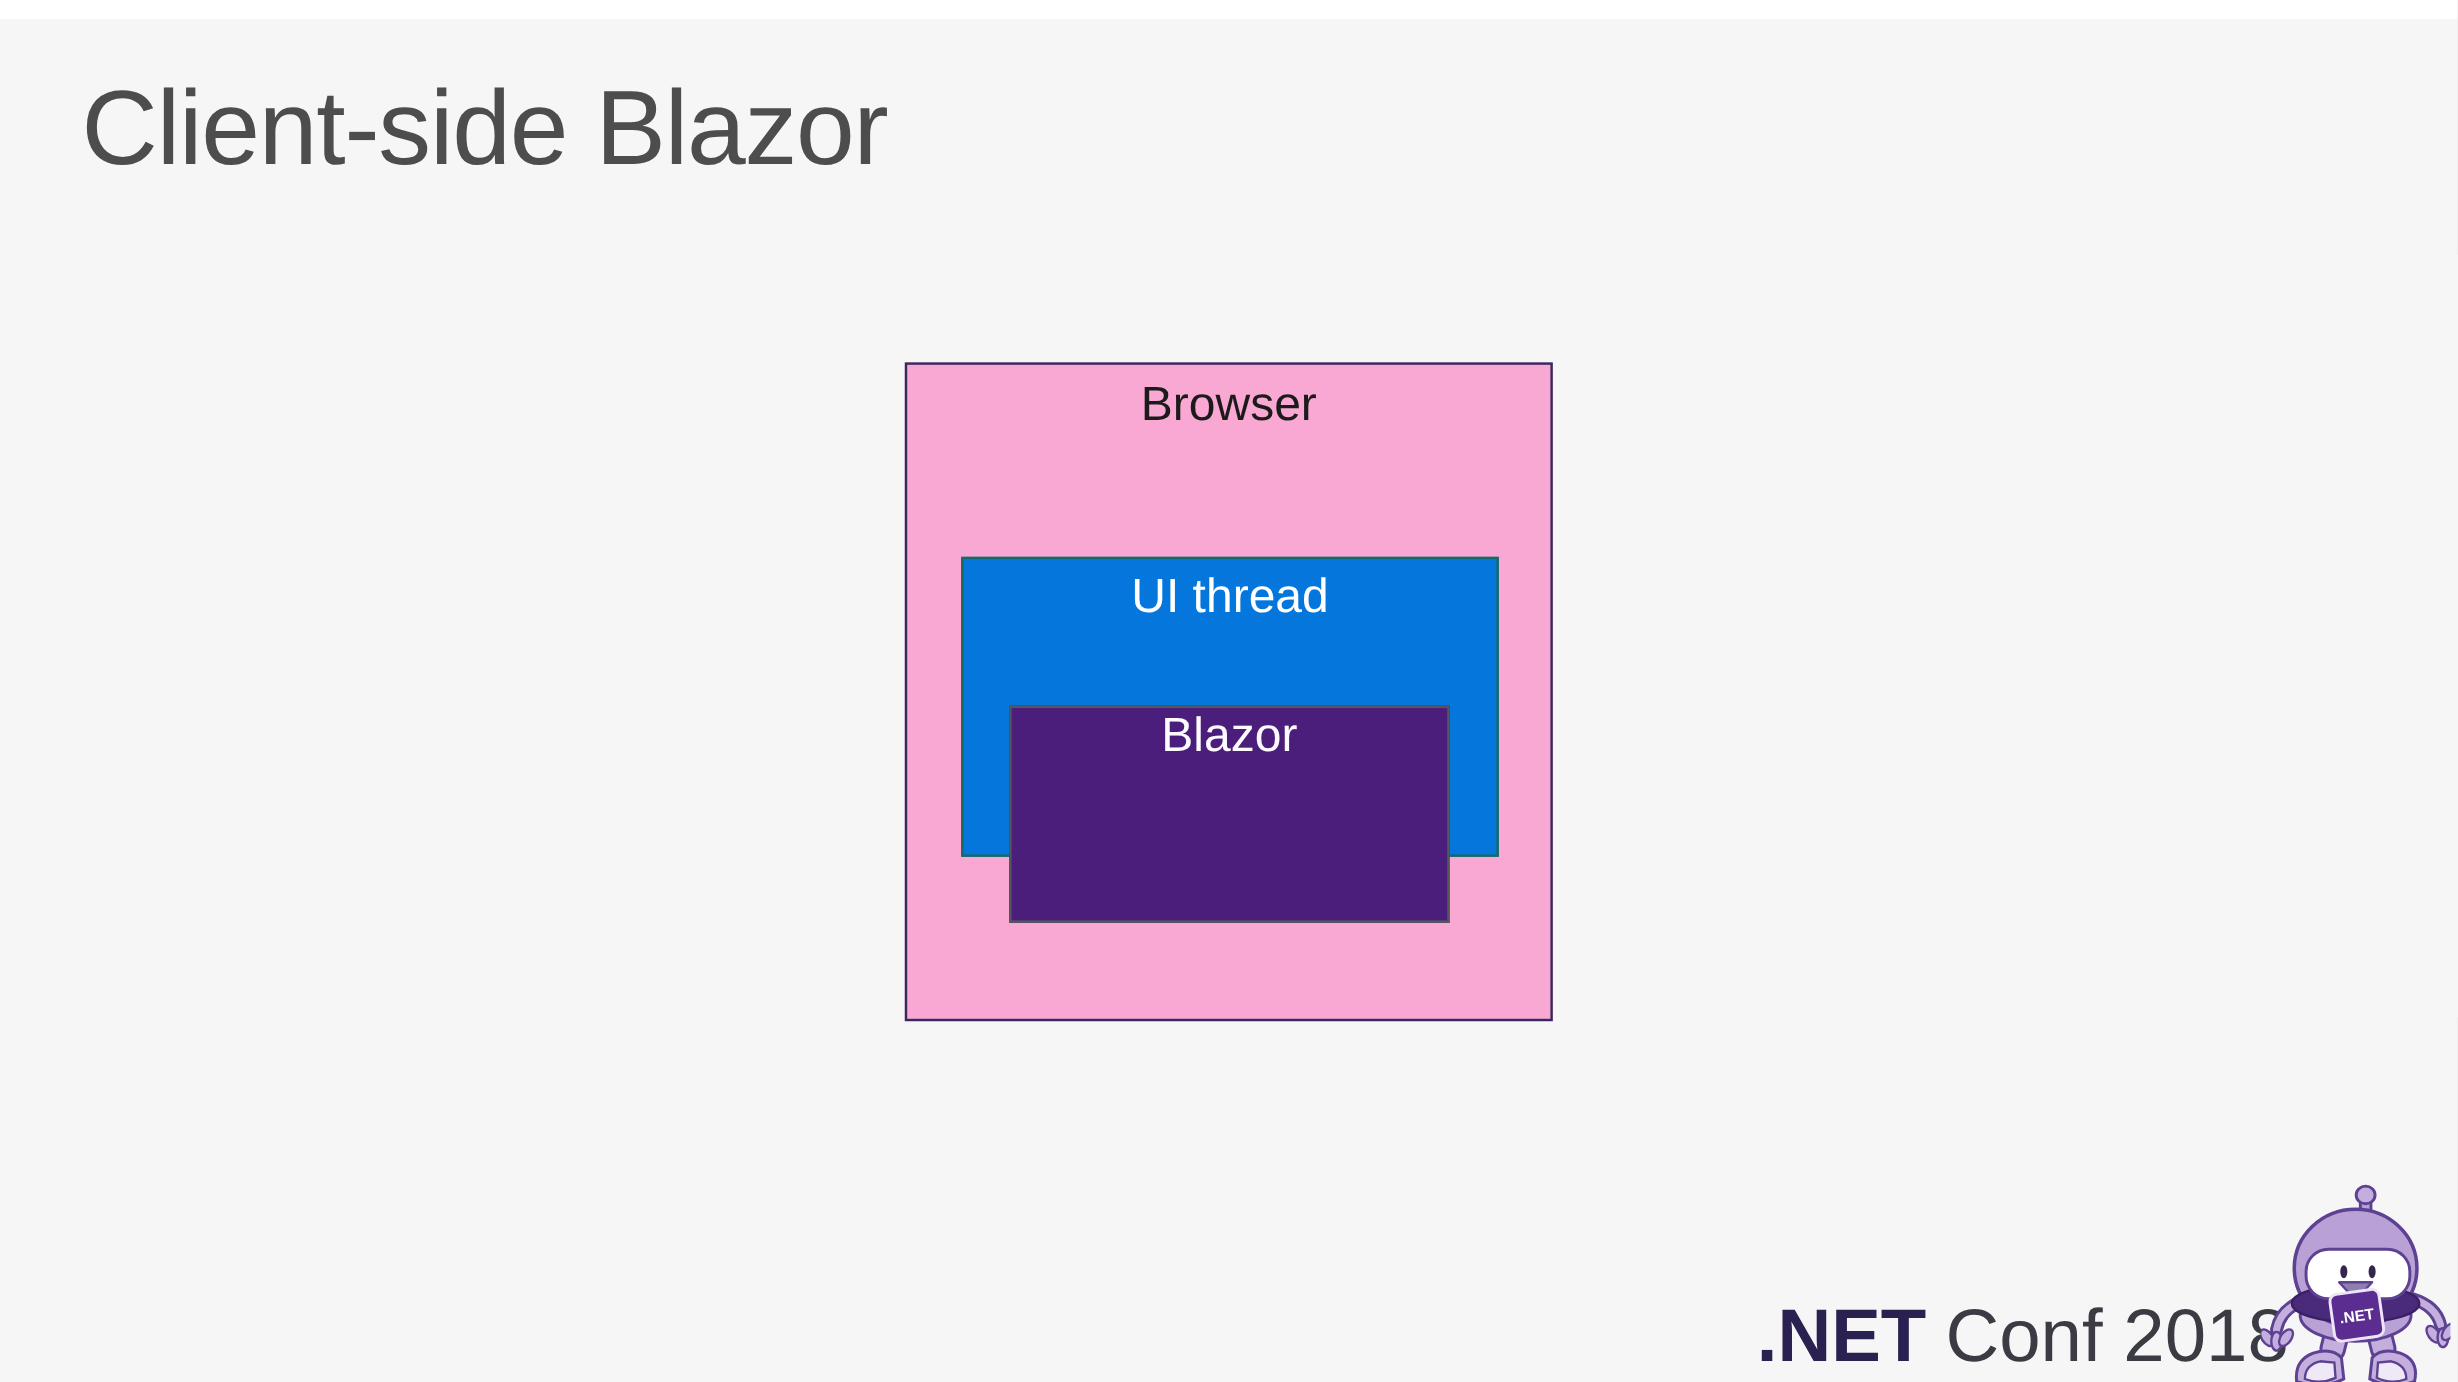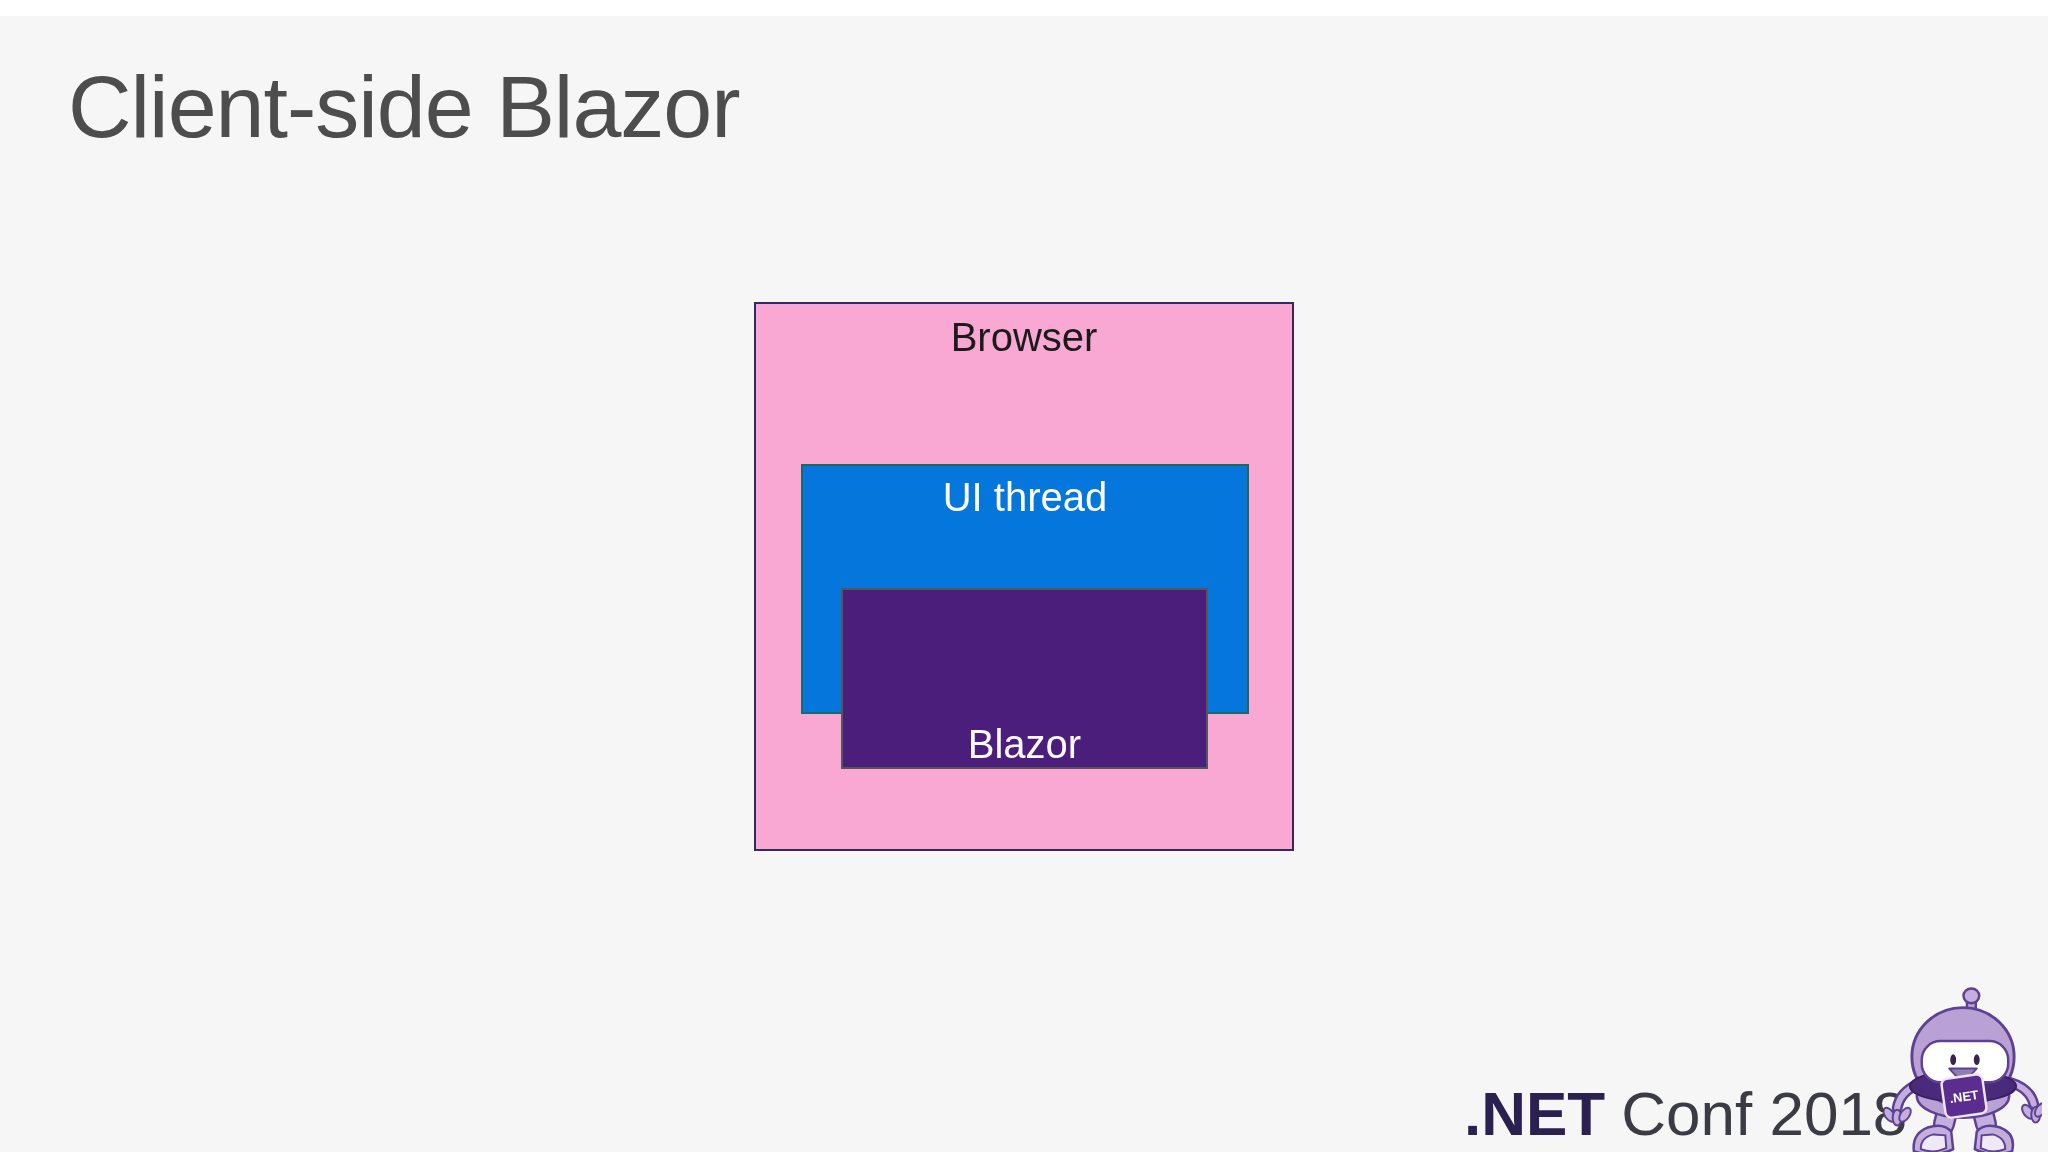--- a/index.html
+++ b/index.html
@@ -68,21 +68,21 @@
     color: #ffffff;
   }
   .box-blazor {
     left: 38px;
     top: 122px;
     width: 367px;
     height: 181px;
     background: #4c1e7c;
     border-color: #54565c;
     display: flex;
-    align-items: flex-end;
+    align-items: flex-start;
     justify-content: center;
   }
   .blazor-label {
     color: #fdfbff;
   }
   .footer-brand {
     position: absolute;
     left: 1464px;
     top: 1078px;
     white-space: nowrap;

